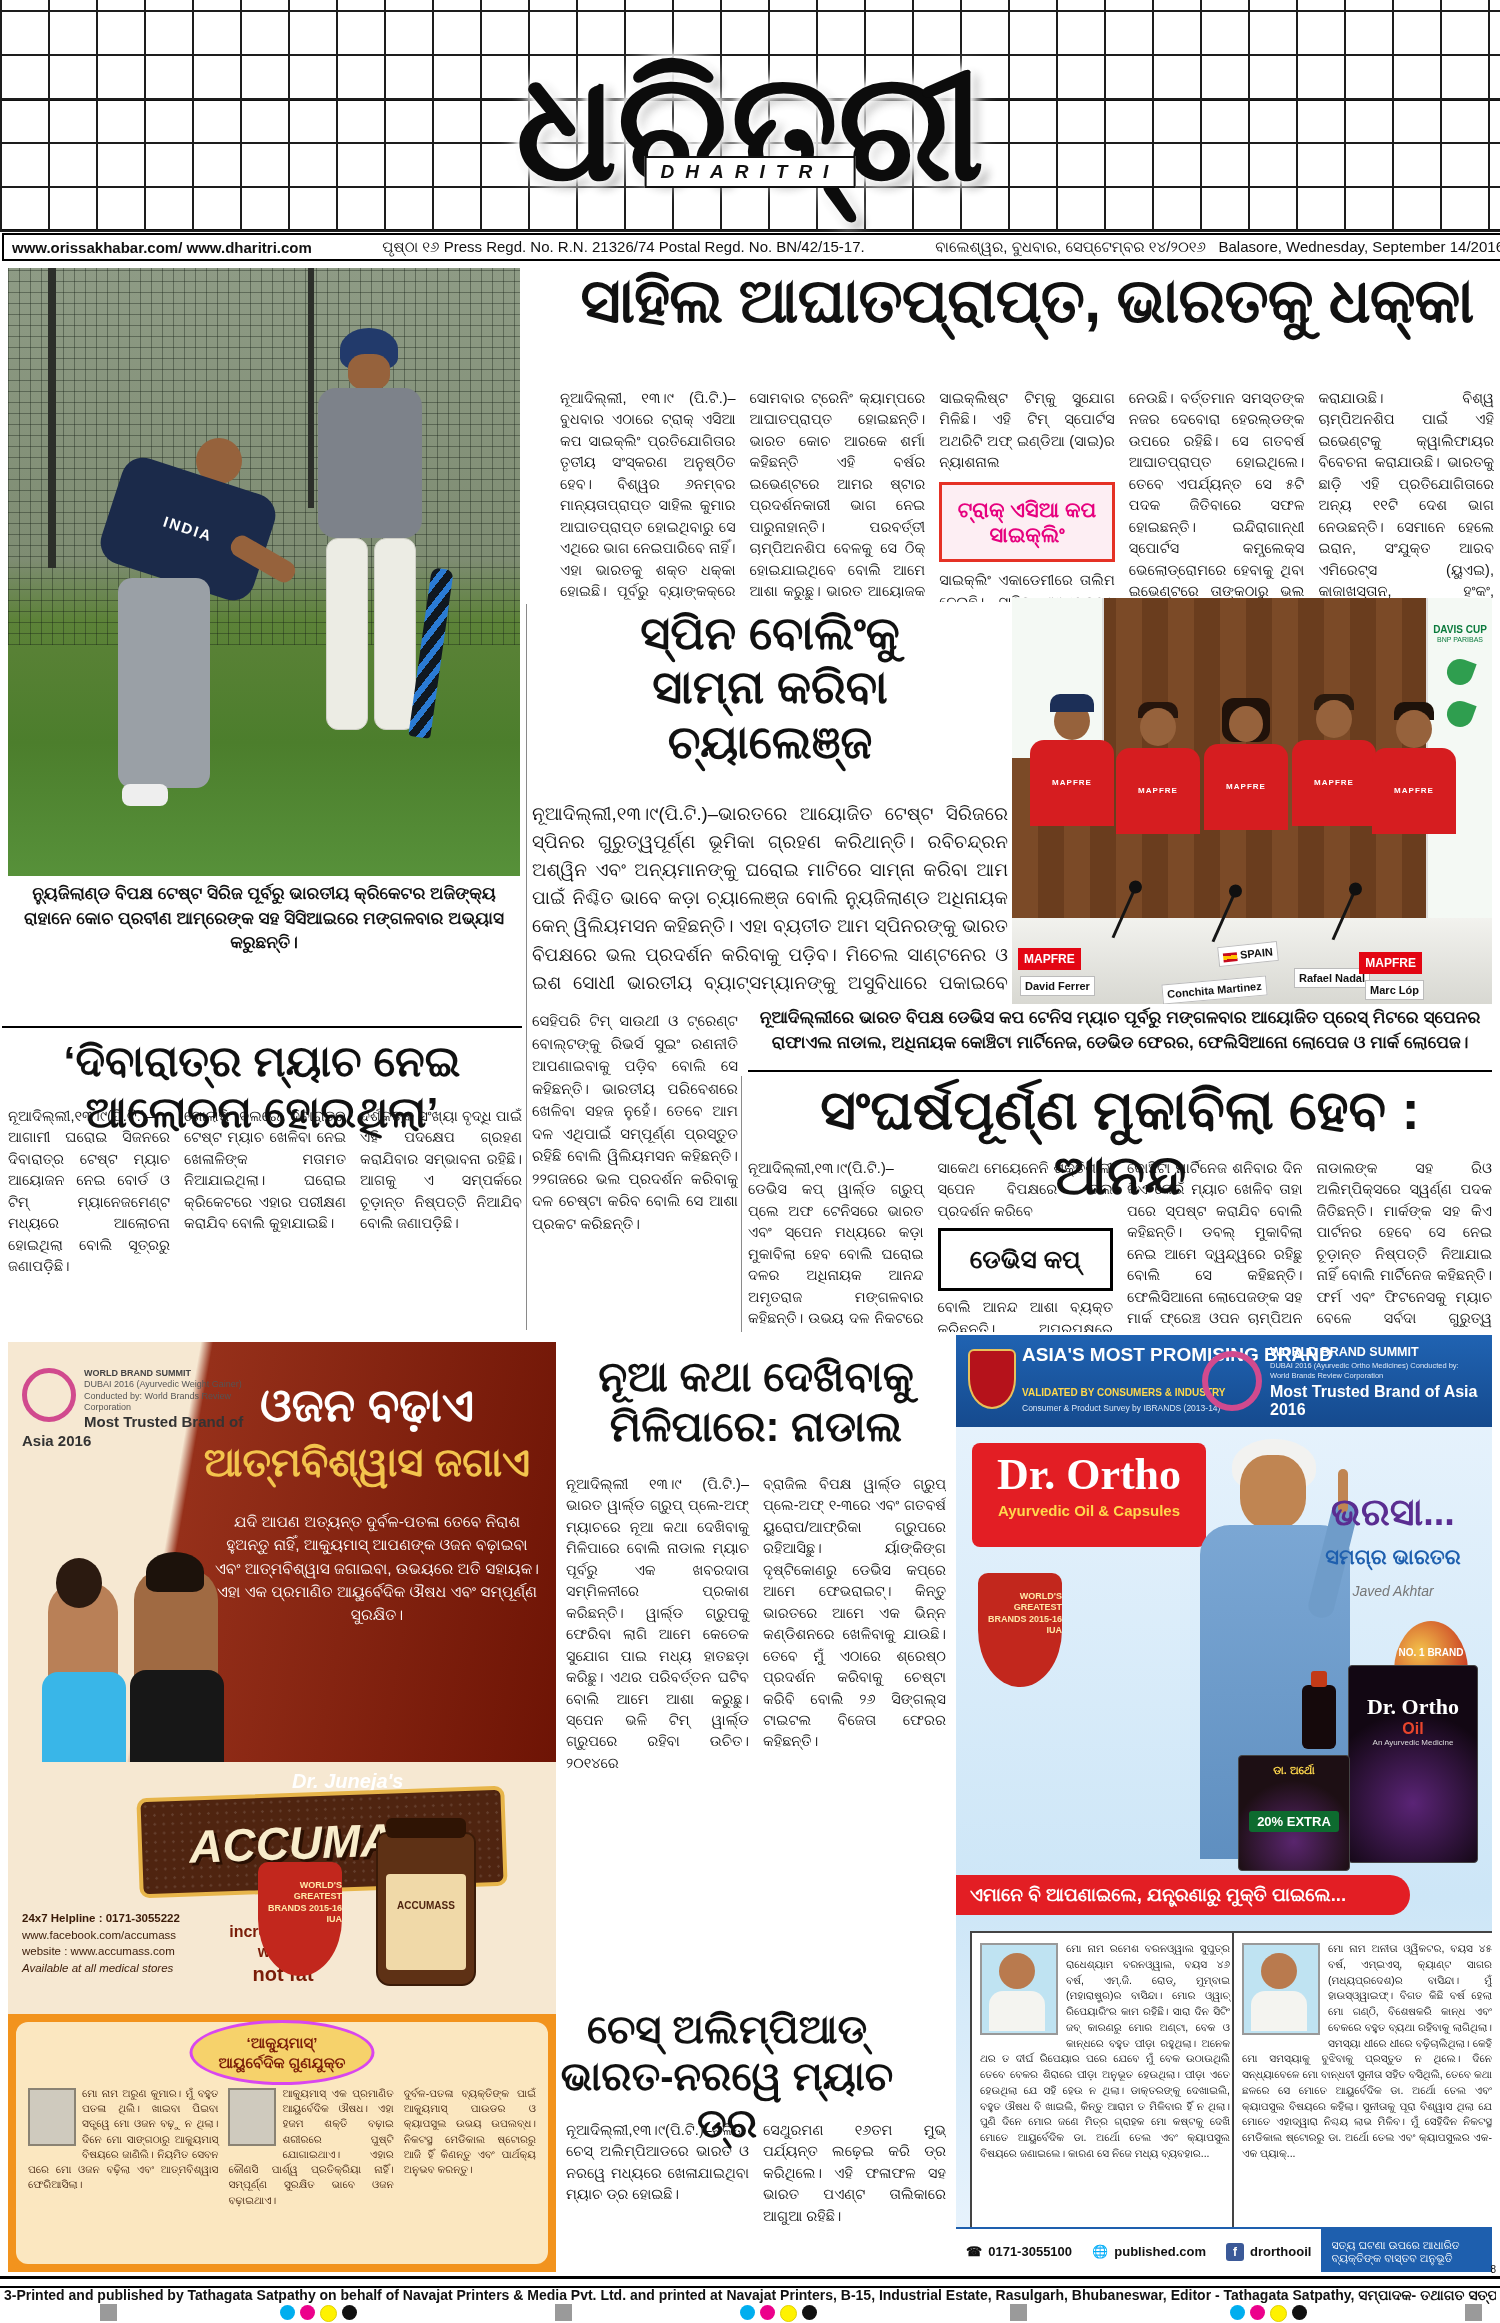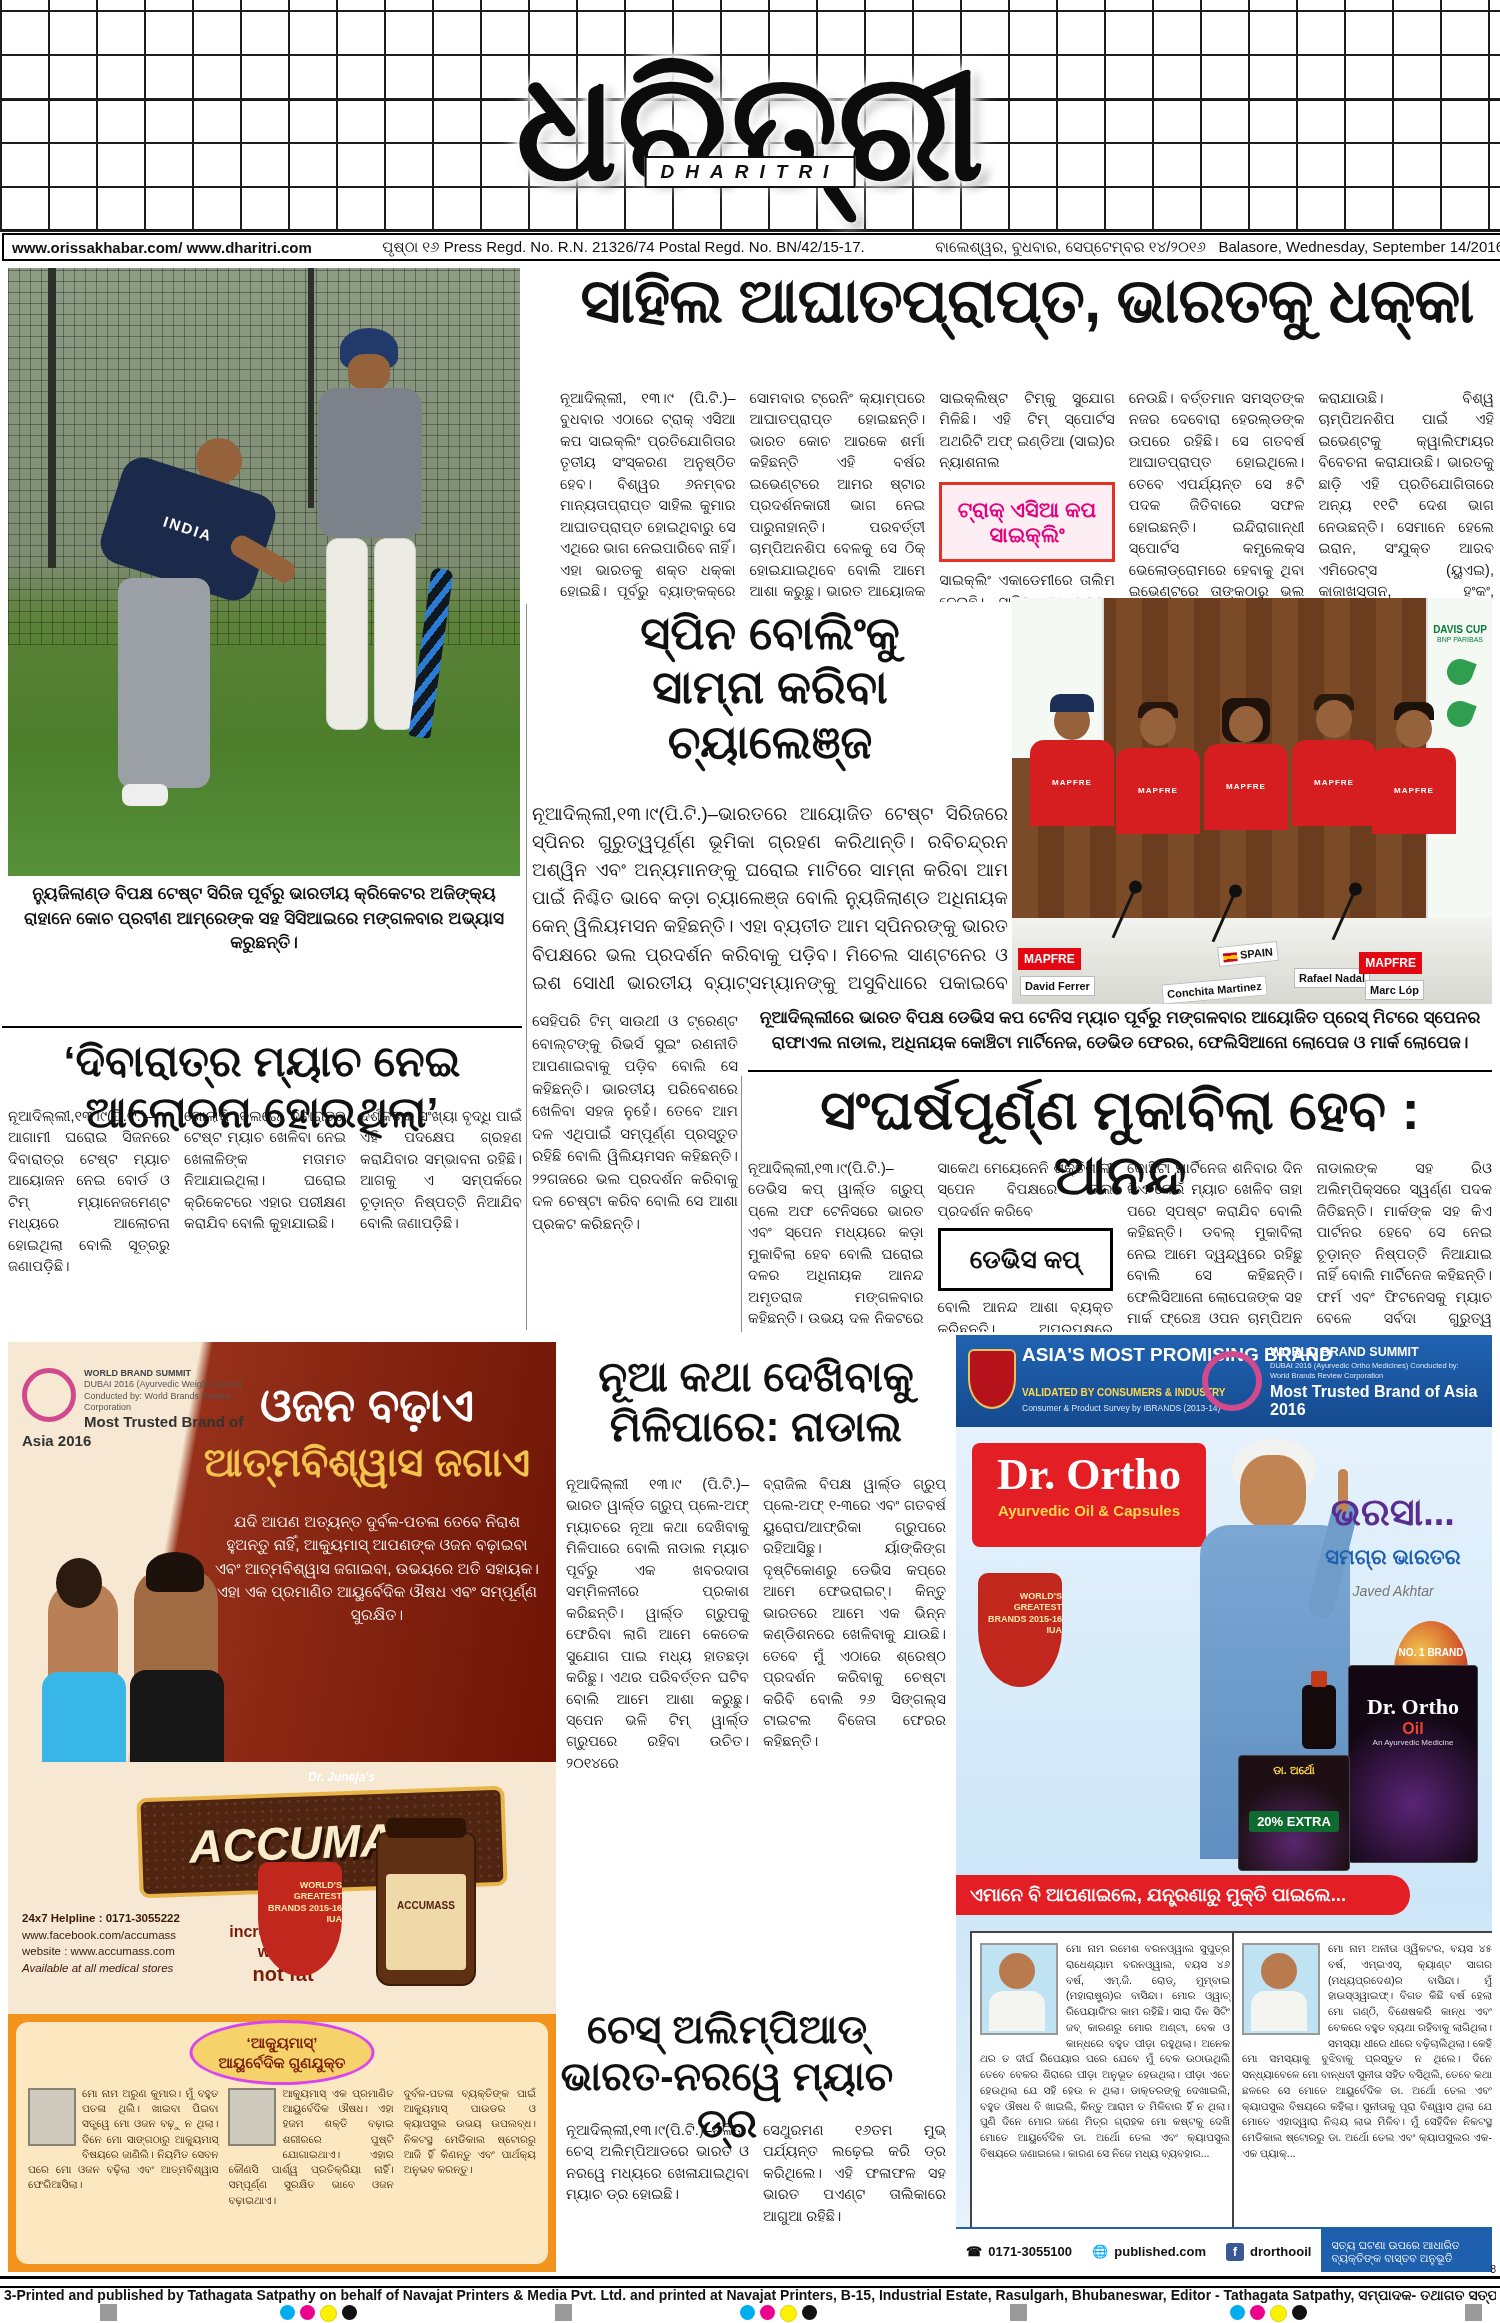--- a/index.html
+++ b/index.html
@@ -84,21 +84,21 @@
   .wbs{position:absolute;left:14px;top:26px;width:250px;font-size:9px;line-height:1.25;color:#555;}
   .wbs .ring{float:left;width:44px;height:44px;border-radius:50%;border:5px solid #d14a8e;margin-right:8px;}
   .wbs .big{font-size:15px;color:#333;font-weight:bold;}
   .acc-h1{position:absolute;right:24px;top:36px;width:330px;text-align:center;color:#fff;
     font-size:46px;font-weight:800;}
   .acc-h2{position:absolute;right:14px;top:98px;width:350px;text-align:center;color:#f3c44d;
     font-size:40px;font-weight:800;}
   .acc-body{position:absolute;right:14px;top:168px;width:330px;color:#fff;font-size:15.5px;
     line-height:1.5;text-align:center;}
   .couple{position:absolute;left:30px;top:210px;width:220px;height:210px;}
-  .acc-brandpre{position:absolute;left:300px;top:428px;color:#fff;font-style:italic;font-weight:bold;font-size:12px;}
+  .acc-brandpre{position:absolute;left:284px;top:428px;color:#fff;font-style:italic;font-weight:bold;font-size:20px;}
   .acc-logo{position:absolute;left:130px;top:450px;width:360px;height:92px;background:#4f2410;
     border:4px solid #e7b54a;transform:rotate(-2deg);border-radius:10px;
     background-image:radial-gradient(rgba(255,255,255,.12) 1px,transparent 1.5px);background-size:9px 9px;
     display:flex;align-items:center;justify-content:center;}
   .acc-logo span{color:#f8eccb;font-size:46px;font-weight:800;font-style:italic;text-shadow:3px 3px 0 #2a1003;}
   .acc-mid{position:absolute;left:0;top:560px;width:100%;height:110px;}
   .acc-help{position:absolute;left:14px;top:8px;width:180px;font-size:11.5px;line-height:1.45;color:#3a1a07;}
   .tagline{position:absolute;left:200px;top:20px;width:150px;color:#7a1c08;font-weight:bold;
     font-size:16px;line-height:1.25;text-align:center;}
   .jar{position:absolute;left:368px;top:-70px;width:96px;height:150px;background:#5e3115;border-radius:10px 10px 14px 14px;border:2px solid #3a1b08;}

